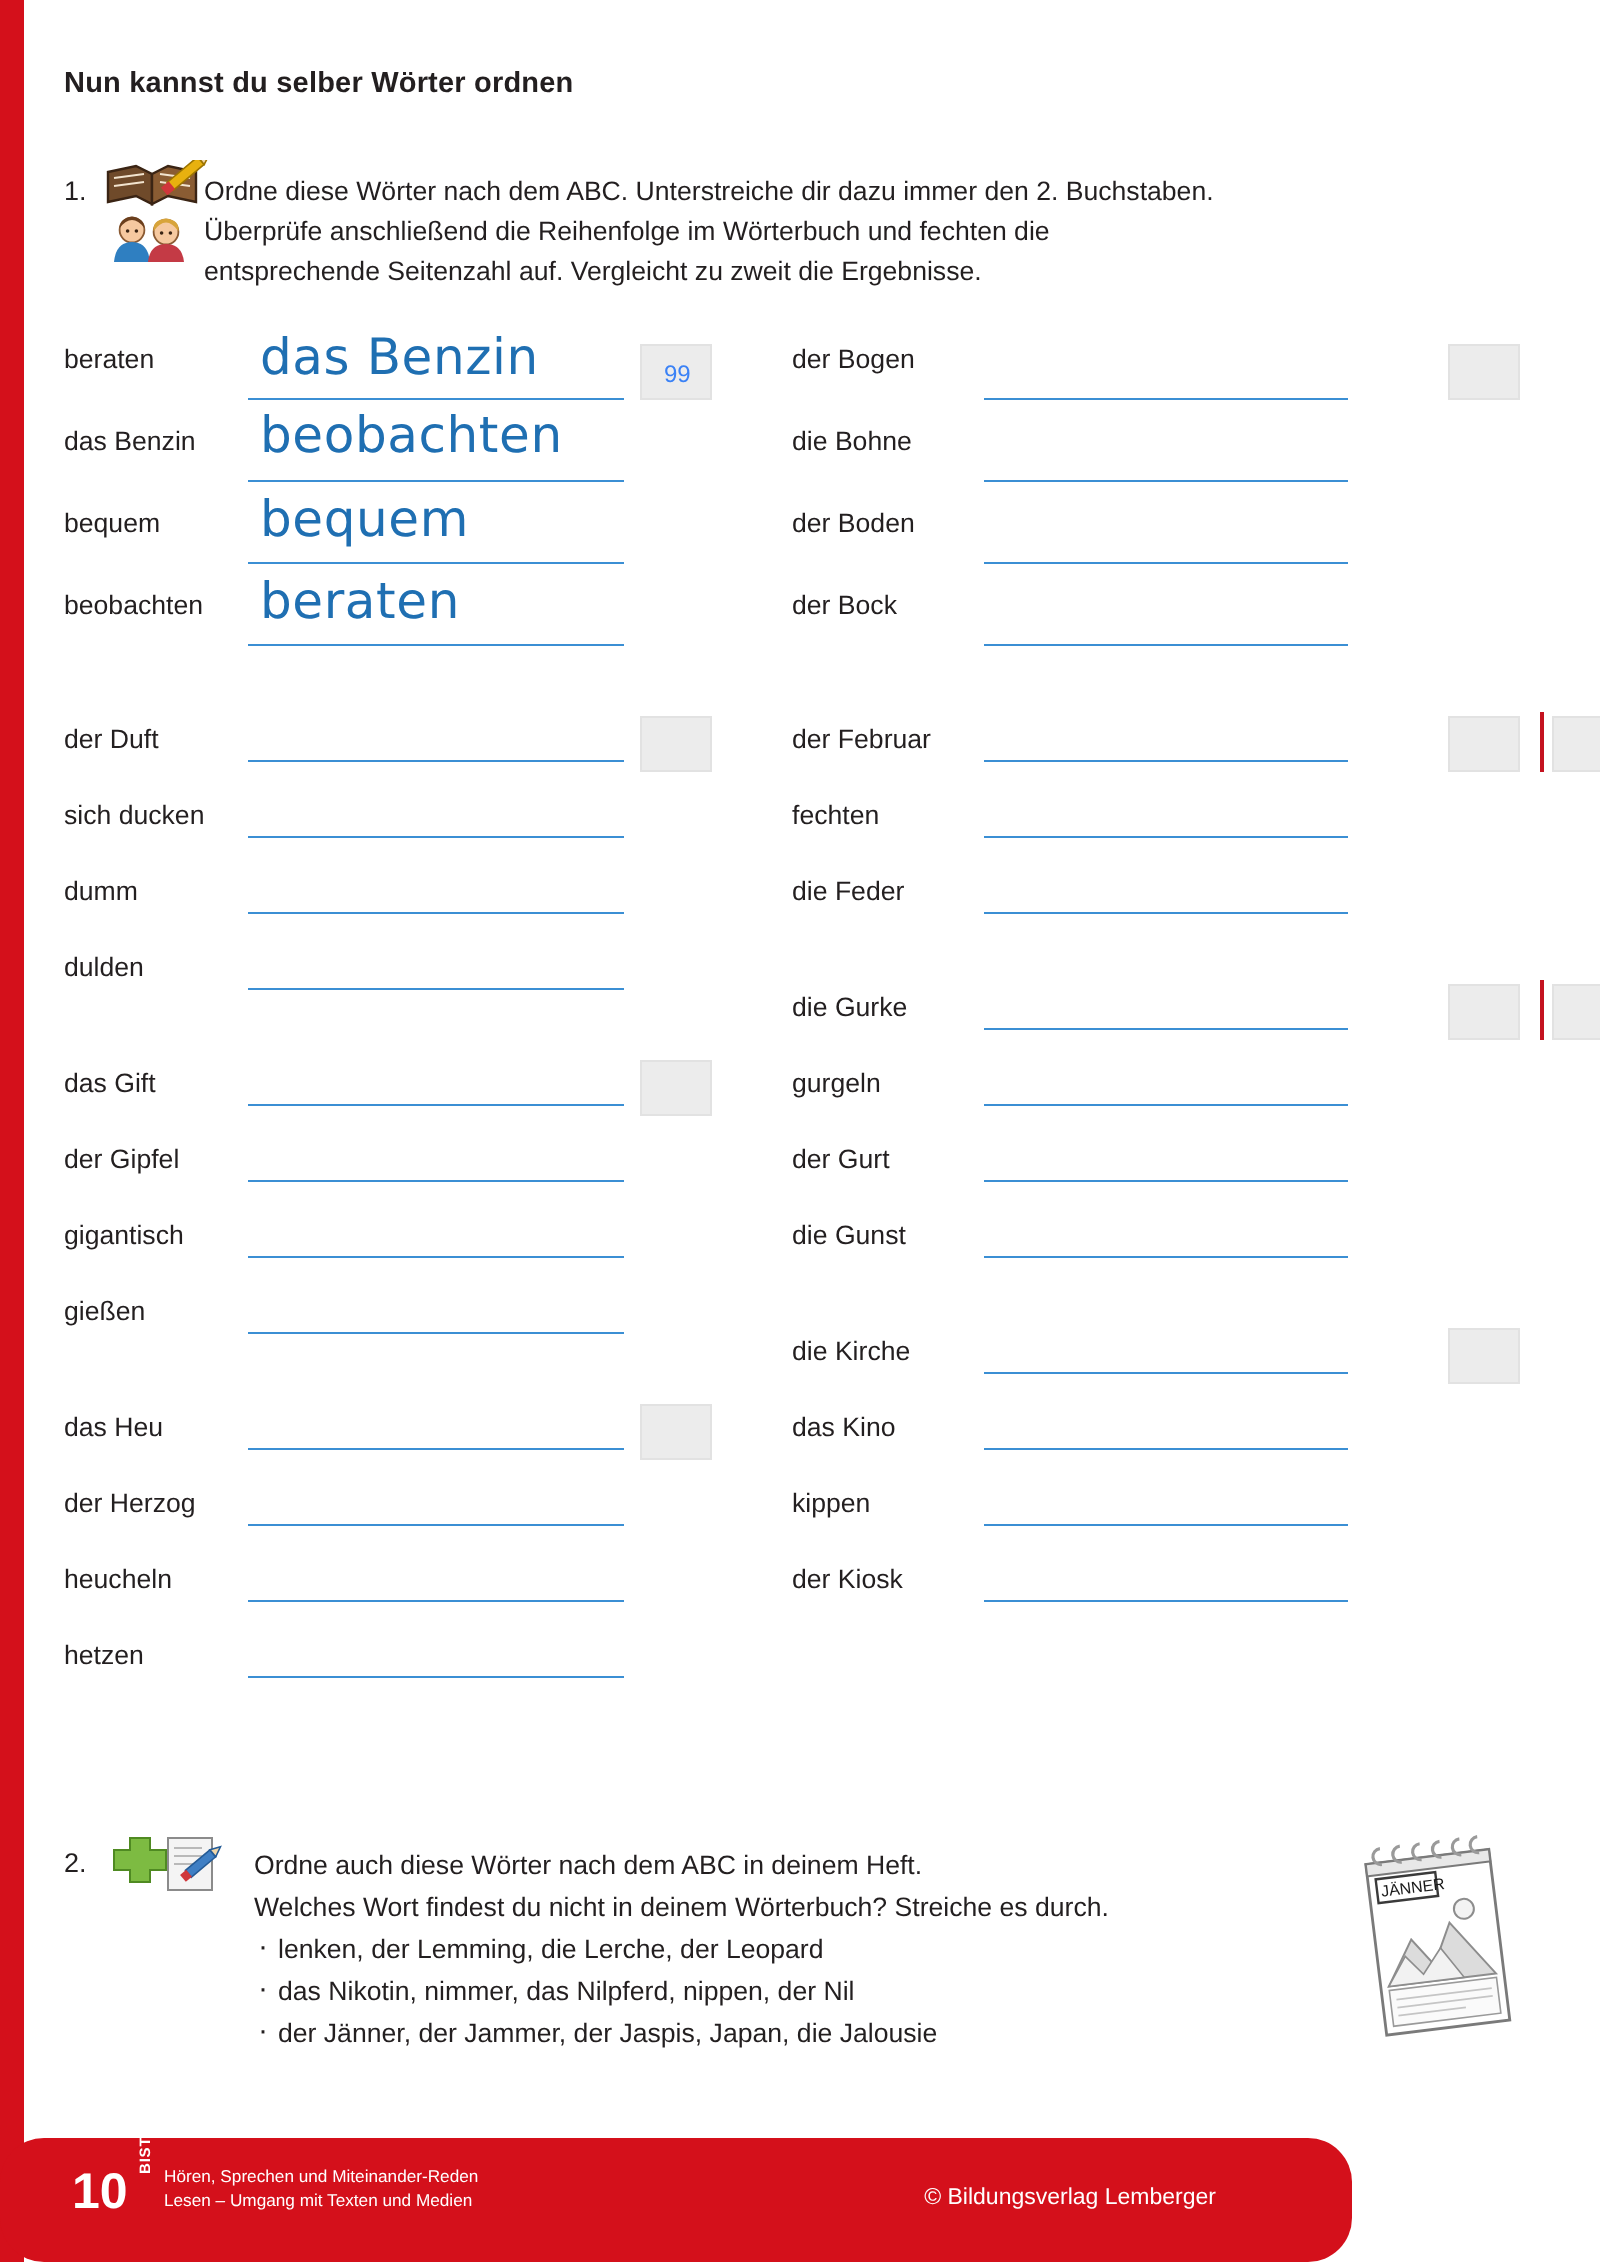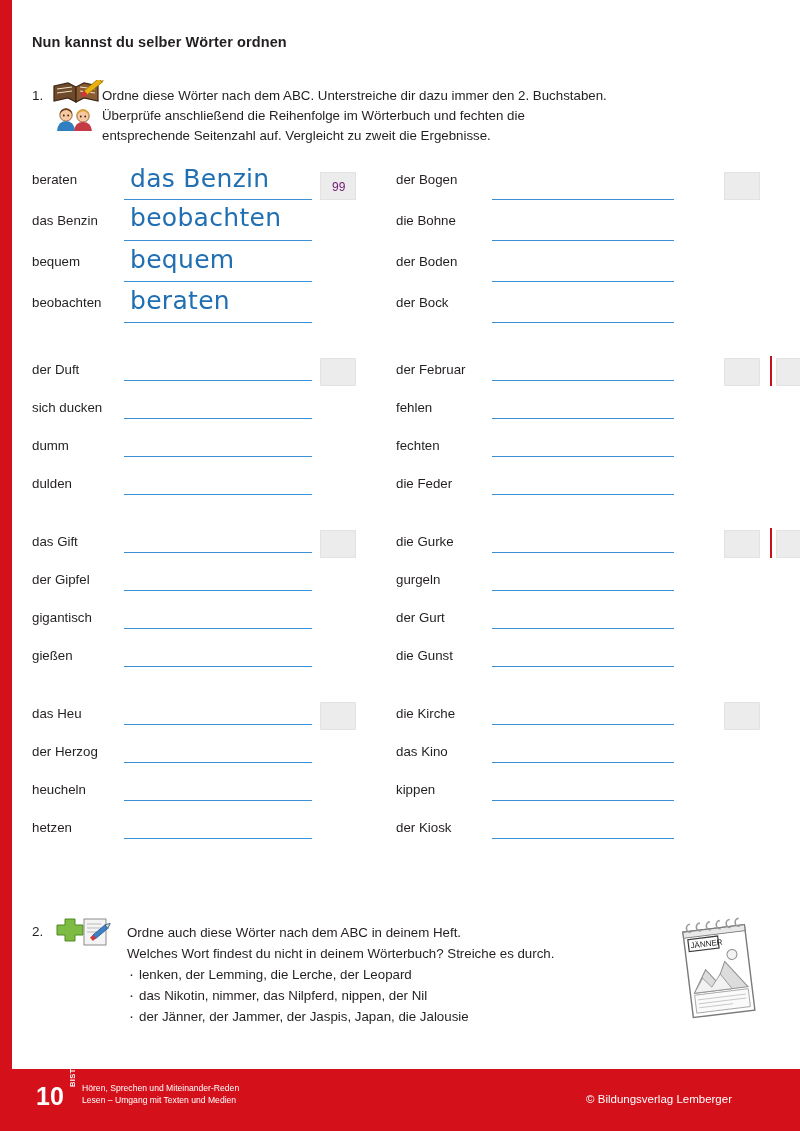--- a/index.html
+++ b/index.html
@@ -130,21 +130,21 @@
     left: 98px;
     font-family: "DejaVu Sans", sans-serif;
     font-size: 25px;
     color: #1f6fb2;
     letter-spacing: 0.3px;
     white-space: nowrap;
   }
   .hw-num {
     position: absolute;
     font-size: 12px;
-    color: #701a75;
+    color: #3b82f6;
     font-family: "Liberation Sans", sans-serif;
   }
 
   
   .task2 {
     position: relative;
     margin-top: 54px;
   }
   .task2-text {
     margin-left: 95px;
@@ -168,23 +168,24 @@
     top: -6px;
     width: 96px;
     height: 110px;
   }
 
   
   .footer {
     position: absolute;
     left: 0;
     bottom: 0;
-    width: 800px;
+    width: 676px;
     height: 62px;
     background: #d4101b;
+    border-radius: 22px;
   }
   .footer-page {
     position: absolute;
     left: 36px;
     top: 13px;
     color: #ffffff;
     font-size: 25px;
     font-weight: bold;
   }
   .footer-bist {
@@ -385,24 +386,20 @@
 
         <div class="group">
           <div class="row">
             <span class="word">der Februar</span>
             <span class="line" style="width:182px; left:96px;"></span>
             <span class="box" style="left:328px;"></span>
             <span class="redtick" style="left:374px;"></span>
             <span class="box extra" style="left:380px;"></span>
           </div>
           <div class="row">
-            <span class="word">fehlen</span>
-            <span class="line" style="width:182px; left:96px;"></span>
-          </div>
-          <div class="row">
             <span class="word">fechten</span>
             <span class="line" style="width:182px; left:96px;"></span>
           </div>
           <div class="row">
             <span class="word">die Feder</span>
             <span class="line" style="width:182px; left:96px;"></span>
           </div>
         </div>
 
         <div class="group-gap"></div>

